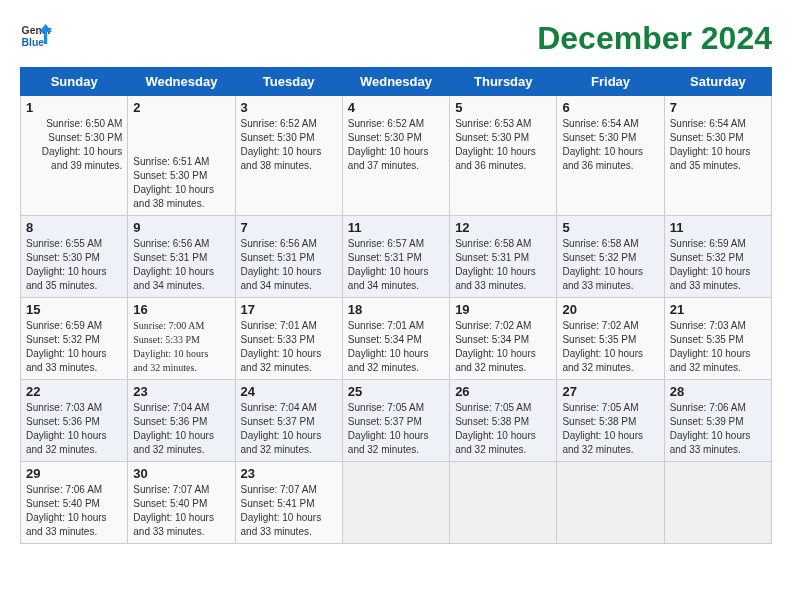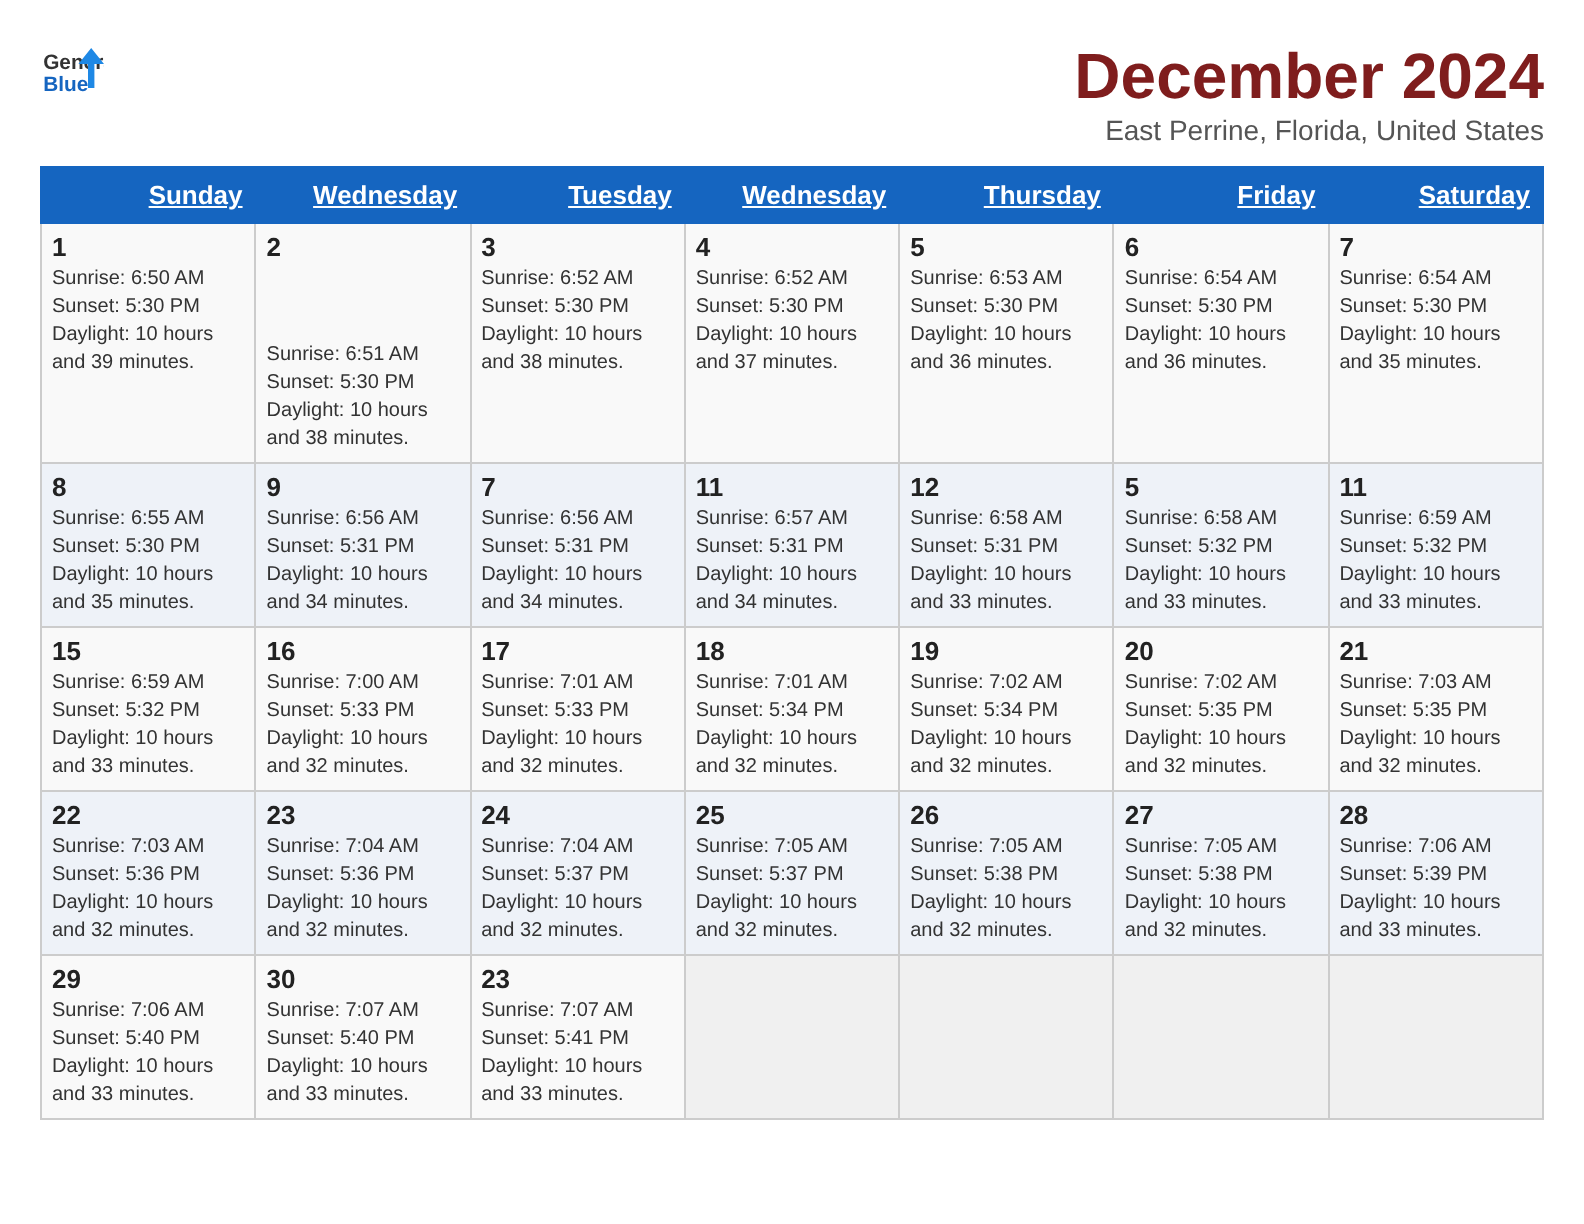--- a/index.html
+++ b/index.html
@@ -24,40 +24,39 @@
     .logo-icon {
       width: 32px;
       height: 32px;
     }
     .title-area {
       text-align: right;
     }
     .month-title {
       font-size: 32px;
       font-weight: bold;
-      color: #7f1d1d;
+      color: #15803d;
     }
     .location-title {
       font-size: 14px;
       color: #555;
     }
     table {
       width: 100%;
       border-collapse: collapse;
       font-size: 10.5px;
     }
     thead tr th {
       background-color: #1565C0;
       color: #fff;
-      text-align: right;
+      text-align: center;
       padding: 6px 6px;
       font-size: 13px;
       font-weight: bold;
       border: 1px solid #1565C0;
-      text-decoration: underline;
     }
     tbody tr td {
       border: 1px solid #ccc;
       vertical-align: top;
       padding: 4px 5px;
       min-height: 80px;
       width: 107px;
     }
     tbody tr:nth-child(odd) td {
       background-color: #f9f9f9;
@@ -87,41 +86,40 @@
 <div class="header-area">
   <div class="logo">
     <svg class="logo-icon" viewBox="0 0 40 40">
       <text x="2" y="18" font-size="13" font-weight="bold" fill="#333" font-family="Arial">General</text>
       <text x="2" y="32" font-size="13" font-weight="bold" fill="#1565C0" font-family="Arial">Blue</text>
       <polygon points="32,5 40,15 34,15 34,30 30,30 30,15 24,15" fill="#1e88e5"></polygon>
     </svg>
   </div>
   <div class="title-area">
     <div class="month-title">December 2024</div>
-    <div class="location-title">East Perrine, Florida, United States</div>
   </div>
 </div>
 
 <table>
   <thead>
     <tr id="thead-row">
         <th>Sunday</th>
         <th>Wednesday</th>
         <th>Tuesday</th>
         <th>Wednesday</th>
         <th>Thursday</th>
         <th>Friday</th>
         <th>Saturday</th>
       </tr>
   </thead>
   <tbody id="tbody">
       <tr>
         <td>
           <span class="day-num">1</span>
-          <div class="day-info" style="white-space: pre-line;">Sunrise: 6:50 AM
+          <div class="day-info" style="white-space: pre-line; text-align: right;">Sunrise: 6:50 AM
 Sunset: 5:30 PM
 Daylight: 10 hours
 and 39 minutes.</div>
         </td>
         <td>
           <span class="day-num">2</span>
           <div class="day-info" style="white-space: pre-line; margin-top: 40px;">Sunrise: 6:51 AM
 Sunset: 5:30 PM
 Daylight: 10 hours
 and 38 minutes.</div>
@@ -216,21 +214,21 @@
       <tr>
         <td>
           <span class="day-num">15</span>
           <div class="day-info" style="white-space: pre-line;">Sunrise: 6:59 AM
 Sunset: 5:32 PM
 Daylight: 10 hours
 and 33 minutes.</div>
         </td>
         <td>
           <span class="day-num">16</span>
-          <div class="day-info" style="white-space: pre-line;">Sunrise: 7:00 AM
+          <div class="day-info" style="white-space: pre-line; font-family: Liberation Serif, serif;">Sunrise: 7:00 AM
 Sunset: 5:33 PM
 Daylight: 10 hours
 and 32 minutes.</div>
         </td>
         <td>
           <span class="day-num">17</span>
           <div class="day-info" style="white-space: pre-line;">Sunrise: 7:01 AM
 Sunset: 5:33 PM
 Daylight: 10 hours
 and 32 minutes.</div>

